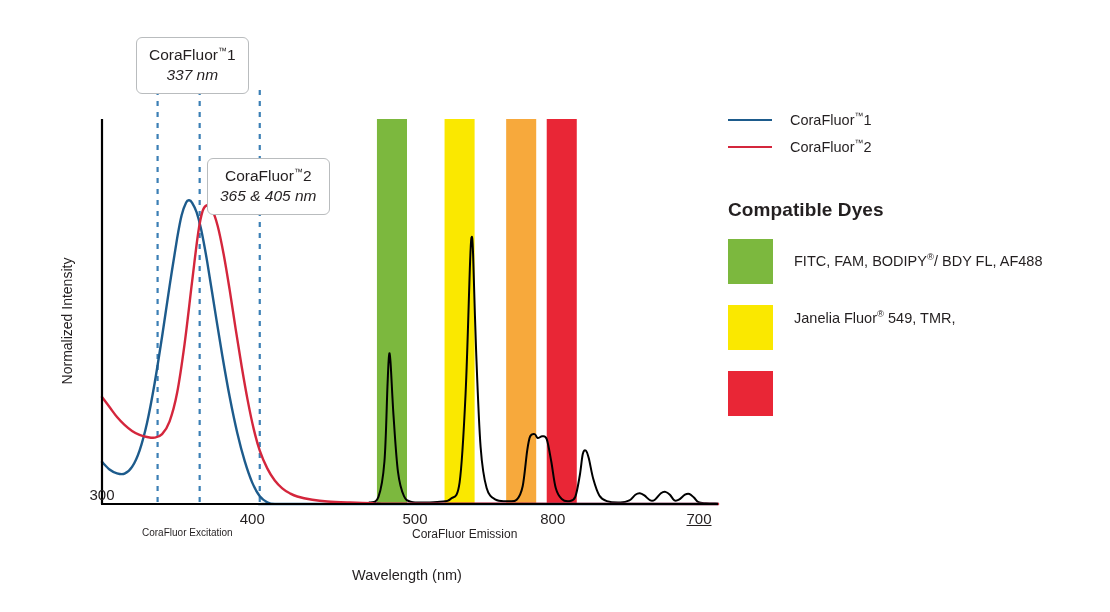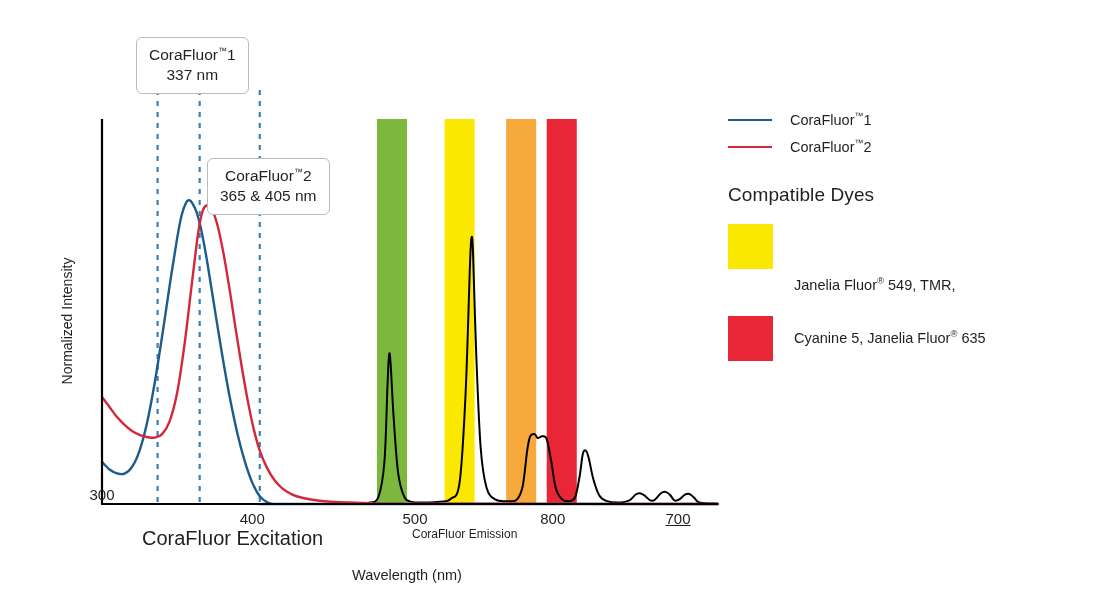--- a/index.html
+++ b/index.html
@@ -53,21 +53,21 @@
     white-space: nowrap;
   }
   #callout-cf1 { left: 136px; top: 37px; }
   #callout-cf2 { left: 207px; top: 158px; }
   .callout .sup {
     font-size: 9px;
     vertical-align: super;
     letter-spacing: 0;
   }
   .callout .l1 { display: block; }
-  .callout .l2 { display: block; }
+  .callout .l2 { display: block; font-style: italic; }
 
   
   .axis-text {
     position: absolute;
     font-size: 15px;
     color: #231f20;
     white-space: nowrap;
   }
   #ylabel {
     position: absolute;
@@ -78,21 +78,21 @@
     transform: rotate(-90deg);
     transform-origin: center center;
     font-size: 14px;
     color: #231f20;
   }
   #xlabel {
     left: 352px;
     top: 567px;
     font-size: 14.5px;
   }
-  #sub-exc { left: 142px; top: 527px; font-size: 20px; }
+  #sub-exc { left: 142px; top: 527px; font-size: 10px; }
   #sub-emi { left: 412px; top: 527px; font-size: 12px; }
 
   .tick-label {
     position: absolute;
     font-size: 15px;
     color: #231f20;
     text-align: center;
     width: 50px;
     margin-left: -25px;
   }
@@ -121,23 +121,23 @@
     font-size: 14.5px;
     color: #231f20;
     white-space: nowrap;
   }
   .sup-tm {
     font-size: 9px;
     vertical-align: super;
   }
 
   #dyes-title {
-    margin-top: 24px;
+    margin-top: 39px;
     font-size: 19px;
-    font-weight: normal;
+    font-weight: bold;
     color: #231f20;
     letter-spacing: 0.1px;
   }
   #dye-list { margin-top: 18px; }
   .dye-row {
     display: flex;
     align-items: flex-start;
     margin-bottom: 21px;
   }
   .dye-swatch {
@@ -145,21 +145,21 @@
     height: 45px;
     flex: 0 0 auto;
     margin-right: 21px;
   }
   .dye-label {
     font-size: 14.5px;
     line-height: 1.33;
     color: #231f20;
     padding-top: 12px;
   }
-  .dye-row.two-line .dye-label { padding-top: 3px; margin-top: 48px; }
+  .dye-row.two-line .dye-label { padding-top: 3px; }
   .reg {
     font-size: 9.5px;
     vertical-align: super;
   }
 </style>
 </head>
 <body>
 
 <div id="root">
 
@@ -195,47 +195,50 @@
 
     <div id="ylabel">Normalized Intensity</div>
     <div class="axis-text" id="xlabel">Wavelength (nm)</div>
     <div class="axis-text" id="sub-exc">CoraFluor Excitation</div>
     <div class="axis-text" id="sub-emi">CoraFluor Emission</div>
 
     <div class="tick-label" id="tick-300" style="left: 102px; top: 486px; text-align: center;">300</div>
     <div class="tick-label" id="tick-400" style="left: 252.244px; top: 510px;">400</div>
     <div class="tick-label" id="tick-500" style="left: 402.488px; top: 510px; text-align: right;">500</div>
     <div class="tick-label" id="tick-600" style="left: 552.732px; top: 510px;">800</div>
-    <div class="tick-label" id="tick-700" style="left: 678px; top: 510px; text-decoration: underline;">700</div>
+    <div class="tick-label" id="tick-700" style="left: 699px; top: 510px; text-decoration: underline;">700</div>
   </div>
 
   <div id="legend">
 
     <div id="line-legend">
       <div class="line-legend-row">
         <span class="line-swatch" style="border-top-color: rgb(29, 91, 140);"></span>
         <span class="line-legend-label"><span>CoraFluor</span><span class="sup-tm">™</span><span>1</span></span>
       </div>
       <div class="line-legend-row">
         <span class="line-swatch" style="border-top-color: rgb(212, 38, 60);"></span>
         <span class="line-legend-label"><span>CoraFluor</span><span class="sup-tm">™</span><span>2</span></span>
       </div>
     </div>
 
     <div id="dyes-title">Compatible Dyes</div>
 
     <div id="dye-list">
+        <div class="dye-row">
+          <span class="dye-swatch" style="background: rgb(124, 184, 62);"></span>
+          <span class="dye-label">
+            <div><span>FITC, FAM, BODIPY</span><span class="reg">®</span><span>/ BDY FL, AF488</span></div>
+          </span>
+        </div>
         <div class="dye-row two-line">
           <span class="dye-swatch" style="background: rgb(250, 232, 0);"></span>
           <span class="dye-label">
             <div><span>Janelia Fluor</span><span class="reg">®</span><span> 549, TMR,</span></div>
           </span>
         </div>
         <div class="dye-row">
           <span class="dye-swatch" style="background: rgb(233, 38, 54);"></span>
-          <span class="dye-label">
-            <div><span>Cyanine 5, Janelia Fluor</span><span class="reg">®</span><span> 635</span></div>
-          </span>
         </div>
       </div>
   </div>
 
 </div>
 
 </body></html>

